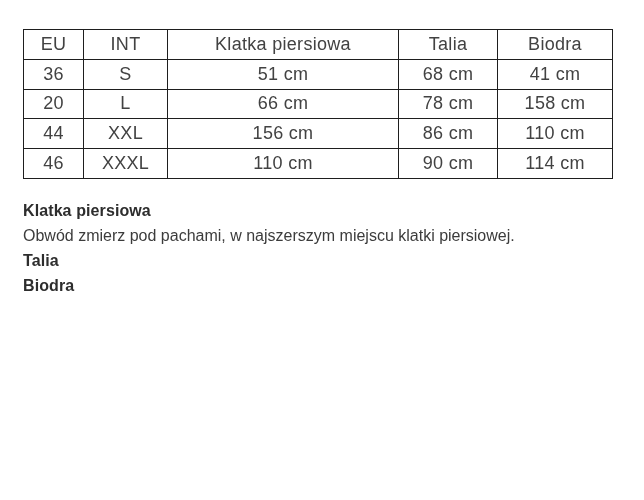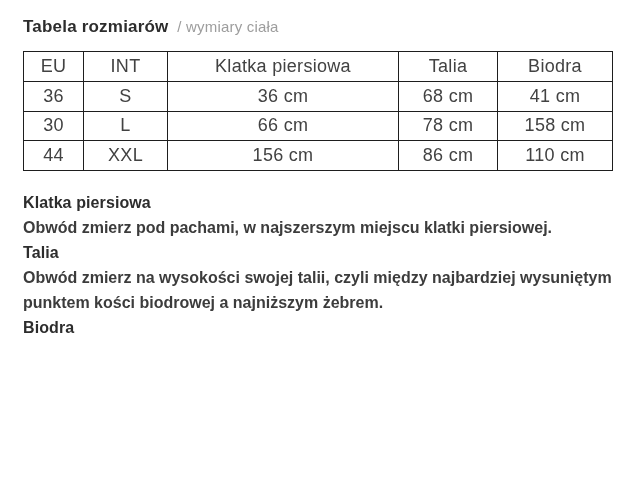--- a/index.html
+++ b/index.html
@@ -66,34 +66,30 @@
     margin: 0;
     font-size: 16px;
     font-weight: 700;
     line-height: 25px;
     color: var(--title-text);
     letter-spacing: 0.1px;
   }
   .desc-text {
     margin: 0;
     font-size: 16px;
-    font-weight: 700;
+    font-weight: 400;
     line-height: 25px;
     color: var(--body-text);
   }
 </style>
 </head>
 <body>
 
 <div class="page">
 
-  <div class="title-row">
-    <span class="title-main">Tabela rozmiarów</span>
-    <span class="title-sub">/ wymiary ciała</span>
-  </div>
 
   <table class="size-table">
     <colgroup>
       <col style="width:60px">
       <col style="width:84px">
       <col style="width:231px">
       <col style="width:99px">
       <col style="width:115px">
     </colgroup>
     <thead>
@@ -102,42 +98,48 @@
         <th>INT</th>
         <th>Klatka piersiowa</th>
         <th>Talia</th>
         <th>Biodra</th>
       </tr>
     </thead>
     <tbody>
         <tr>
           <td>36</td>
           <td>S</td>
-          <td>36 cm</td>
+          <td>51 cm</td>
           <td>68 cm</td>
           <td>41 cm</td>
         </tr>
         <tr>
-          <td>30</td>
+          <td>20</td>
           <td>L</td>
           <td>66 cm</td>
           <td>78 cm</td>
           <td>158 cm</td>
         </tr>
         <tr>
           <td>44</td>
           <td>XXL</td>
           <td>156 cm</td>
           <td>86 cm</td>
           <td>110 cm</td>
         </tr>
+        <tr>
+          <td>46</td>
+          <td>XXXL</td>
+          <td>110 cm</td>
+          <td>90 cm</td>
+          <td>114 cm</td>
+        </tr>
       </tbody>
   </table>
 
   <div class="descriptions">
     <p class="desc-heading">Klatka piersiowa</p>
     <p class="desc-text">Obwód zmierz pod pachami, w najszerszym miejscu klatki piersiowej.</p>
     <p class="desc-heading">Talia</p>
-    <p class="desc-text">Obwód zmierz na wysokości swojej talii, czyli między najbardziej wysuniętym punktem kości biodrowej a najniższym żebrem.</p>
     <p class="desc-heading">Biodra</p>
   </div>
 
 </div>
 
 </body></html>

